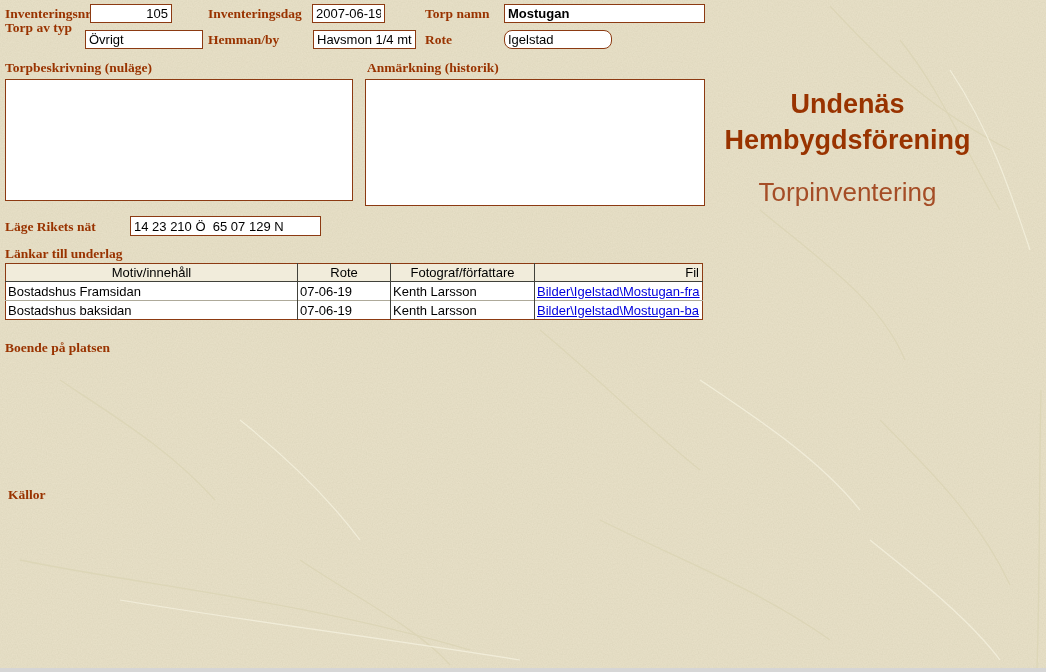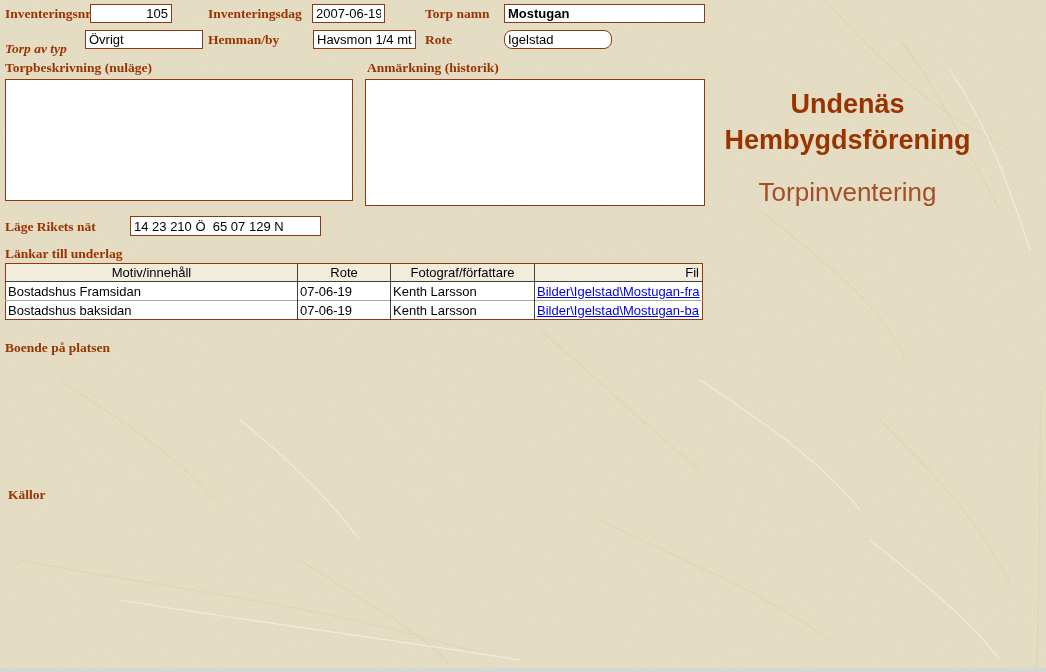--- a/index.html
+++ b/index.html
@@ -18,21 +18,21 @@
   #inp-dag{left:312px;top:4px;width:73px;}
   #inp-namn{left:504px;top:4px;width:201px;font-weight:bold;}
   #inp-typ{left:85px;top:30px;width:118px;}
   #inp-hemman{left:313px;top:30px;width:103px;}
   #inp-rote{left:504px;top:30px;width:108px;border-radius:8px;}
   #inp-lage{left:130px;top:216px;width:191px;height:20px;}
 
   #lbl-nr{left:5px;top:6px;}
   #lbl-dag{left:208px;top:6px;}
   #lbl-namn{left:425px;top:6px;}
-  #lbl-typ{left:5px;top:41px;font-style:italic;}
+  #lbl-typ{left:5px;top:20px;}
   #lbl-hemman{left:208px;top:32px;}
   #lbl-rote{left:425px;top:32px;}
   #lbl-beskrivning{left:5px;top:60px;}
   #lbl-anmarkning{left:367px;top:60px;}
   #lbl-lage{left:5px;top:219px;}
   #lbl-lankar{left:5px;top:246px;}
   #lbl-boende{left:5px;top:340px;}
   #lbl-kallor{left:8px;top:487px;}
 
   .ta{position:absolute;box-sizing:border-box;background:#fff;border:1px solid #8c3a12;

